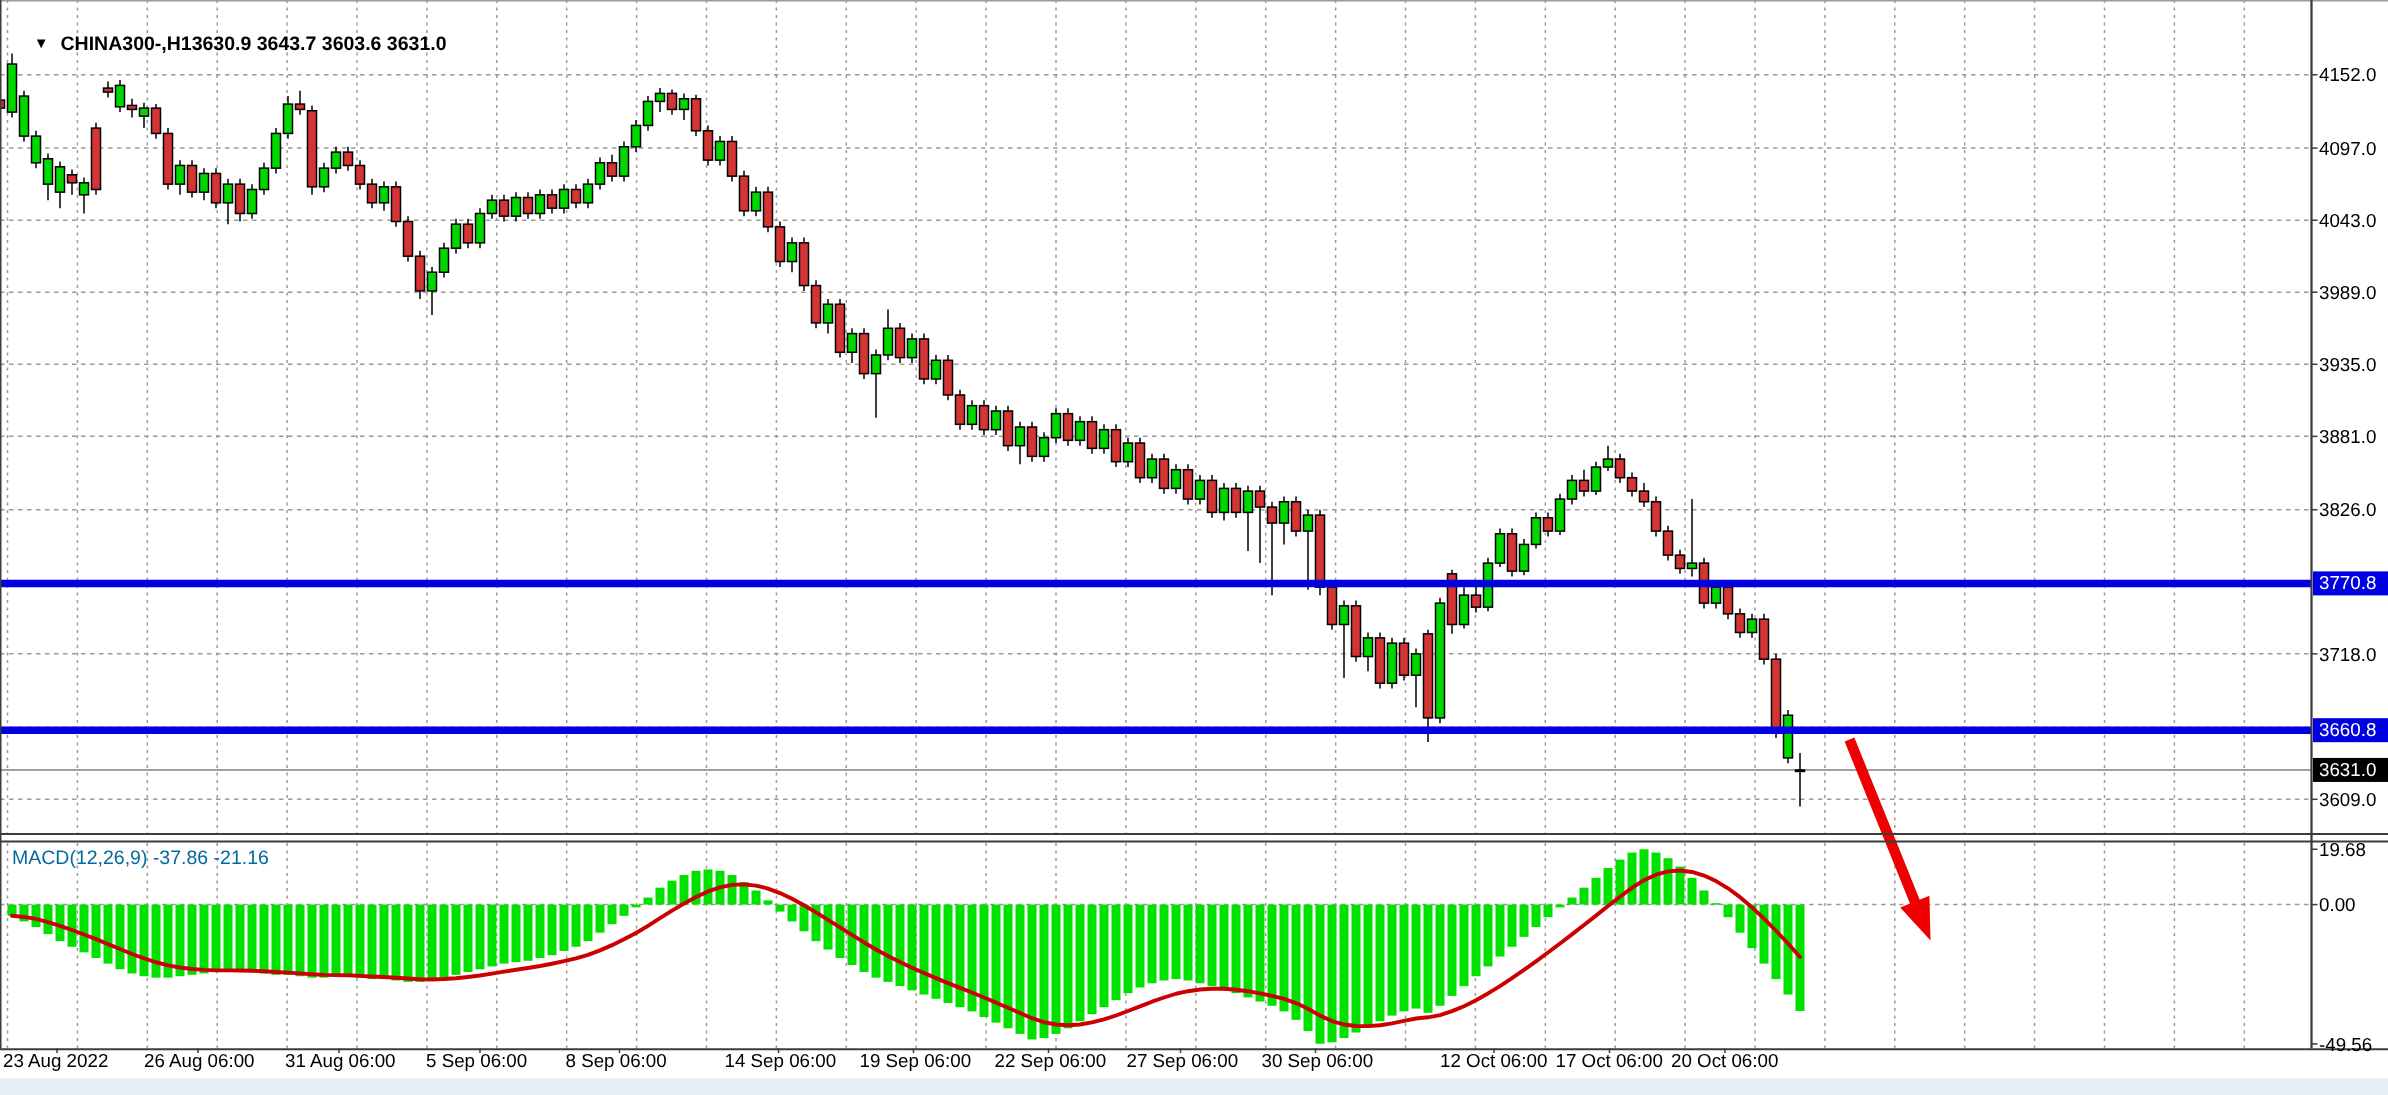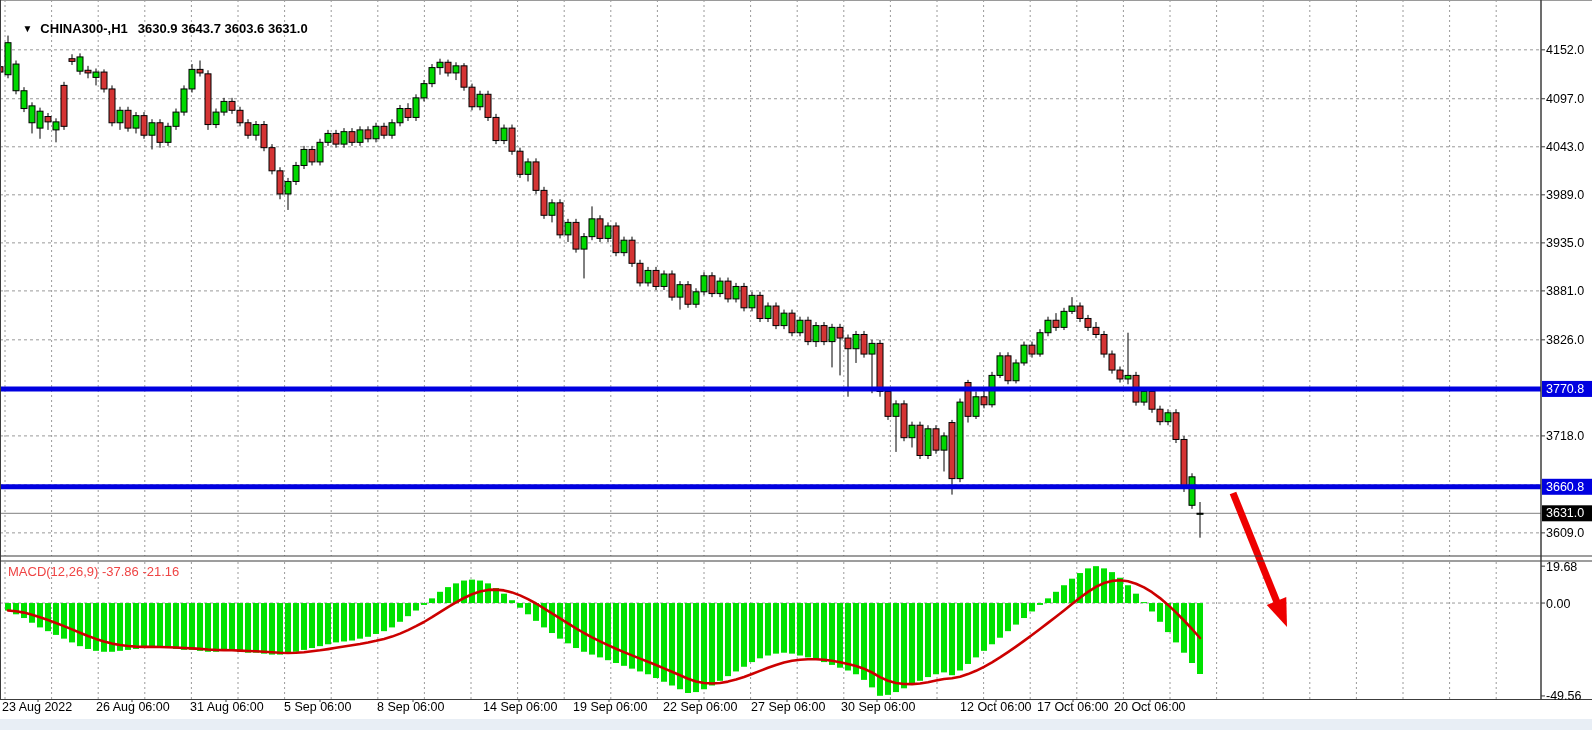--- a/index.html
+++ b/index.html
@@ -1,22 +1,22 @@
 <!DOCTYPE html>
 <html><head>
 <meta charset="utf-8">
 <style>
   html,body{margin:0;padding:0;background:#ffffff;}
   #chart-root{position:relative;width:1592px;height:730px;background:#ffffff;overflow:hidden;
     font-family:"Liberation Sans", sans-serif;-webkit-font-smoothing:none;}
   #chart-root svg{position:absolute;left:0;top:0;}
   .hdr{position:absolute;left:8px;top:6px;font-size:13px;font-weight:bold;color:#000;z-index:5;white-space:pre;}
   .hdr .tri{font-size:10px;margin-right:8px;position:relative;top:-1px;cursor:pointer;}
-  .hdr .ohlc{margin-left:10px;}
-  .macd-lbl{position:absolute;left:8px;top:564px;font-size:13px;color:#ef4444;z-index:5;white-space:pre;}
+  .hdr .ohlc{}
+  .macd-lbl{position:absolute;left:8px;top:564px;font-size:13px;color:#0369a1;z-index:5;white-space:pre;}
   .bottom-strip{position:absolute;left:0;top:719px;width:1592px;height:11px;background:#e8eef5;}
   svg text{font-family:"Liberation Sans", sans-serif;}
 </style>
 </head>
 <body>
 
 <div id="chart-root">
   <svg id="cv" width="1592" height="730" viewBox="0 0 1592 730">
       <line x1="5" y1="0" x2="5" y2="556" stroke="#9a9a9a" stroke-width="1" stroke-dasharray="2 3"></line>
       <line x1="5" y1="562" x2="5" y2="699" stroke="#9a9a9a" stroke-width="1" stroke-dasharray="2 3"></line>

